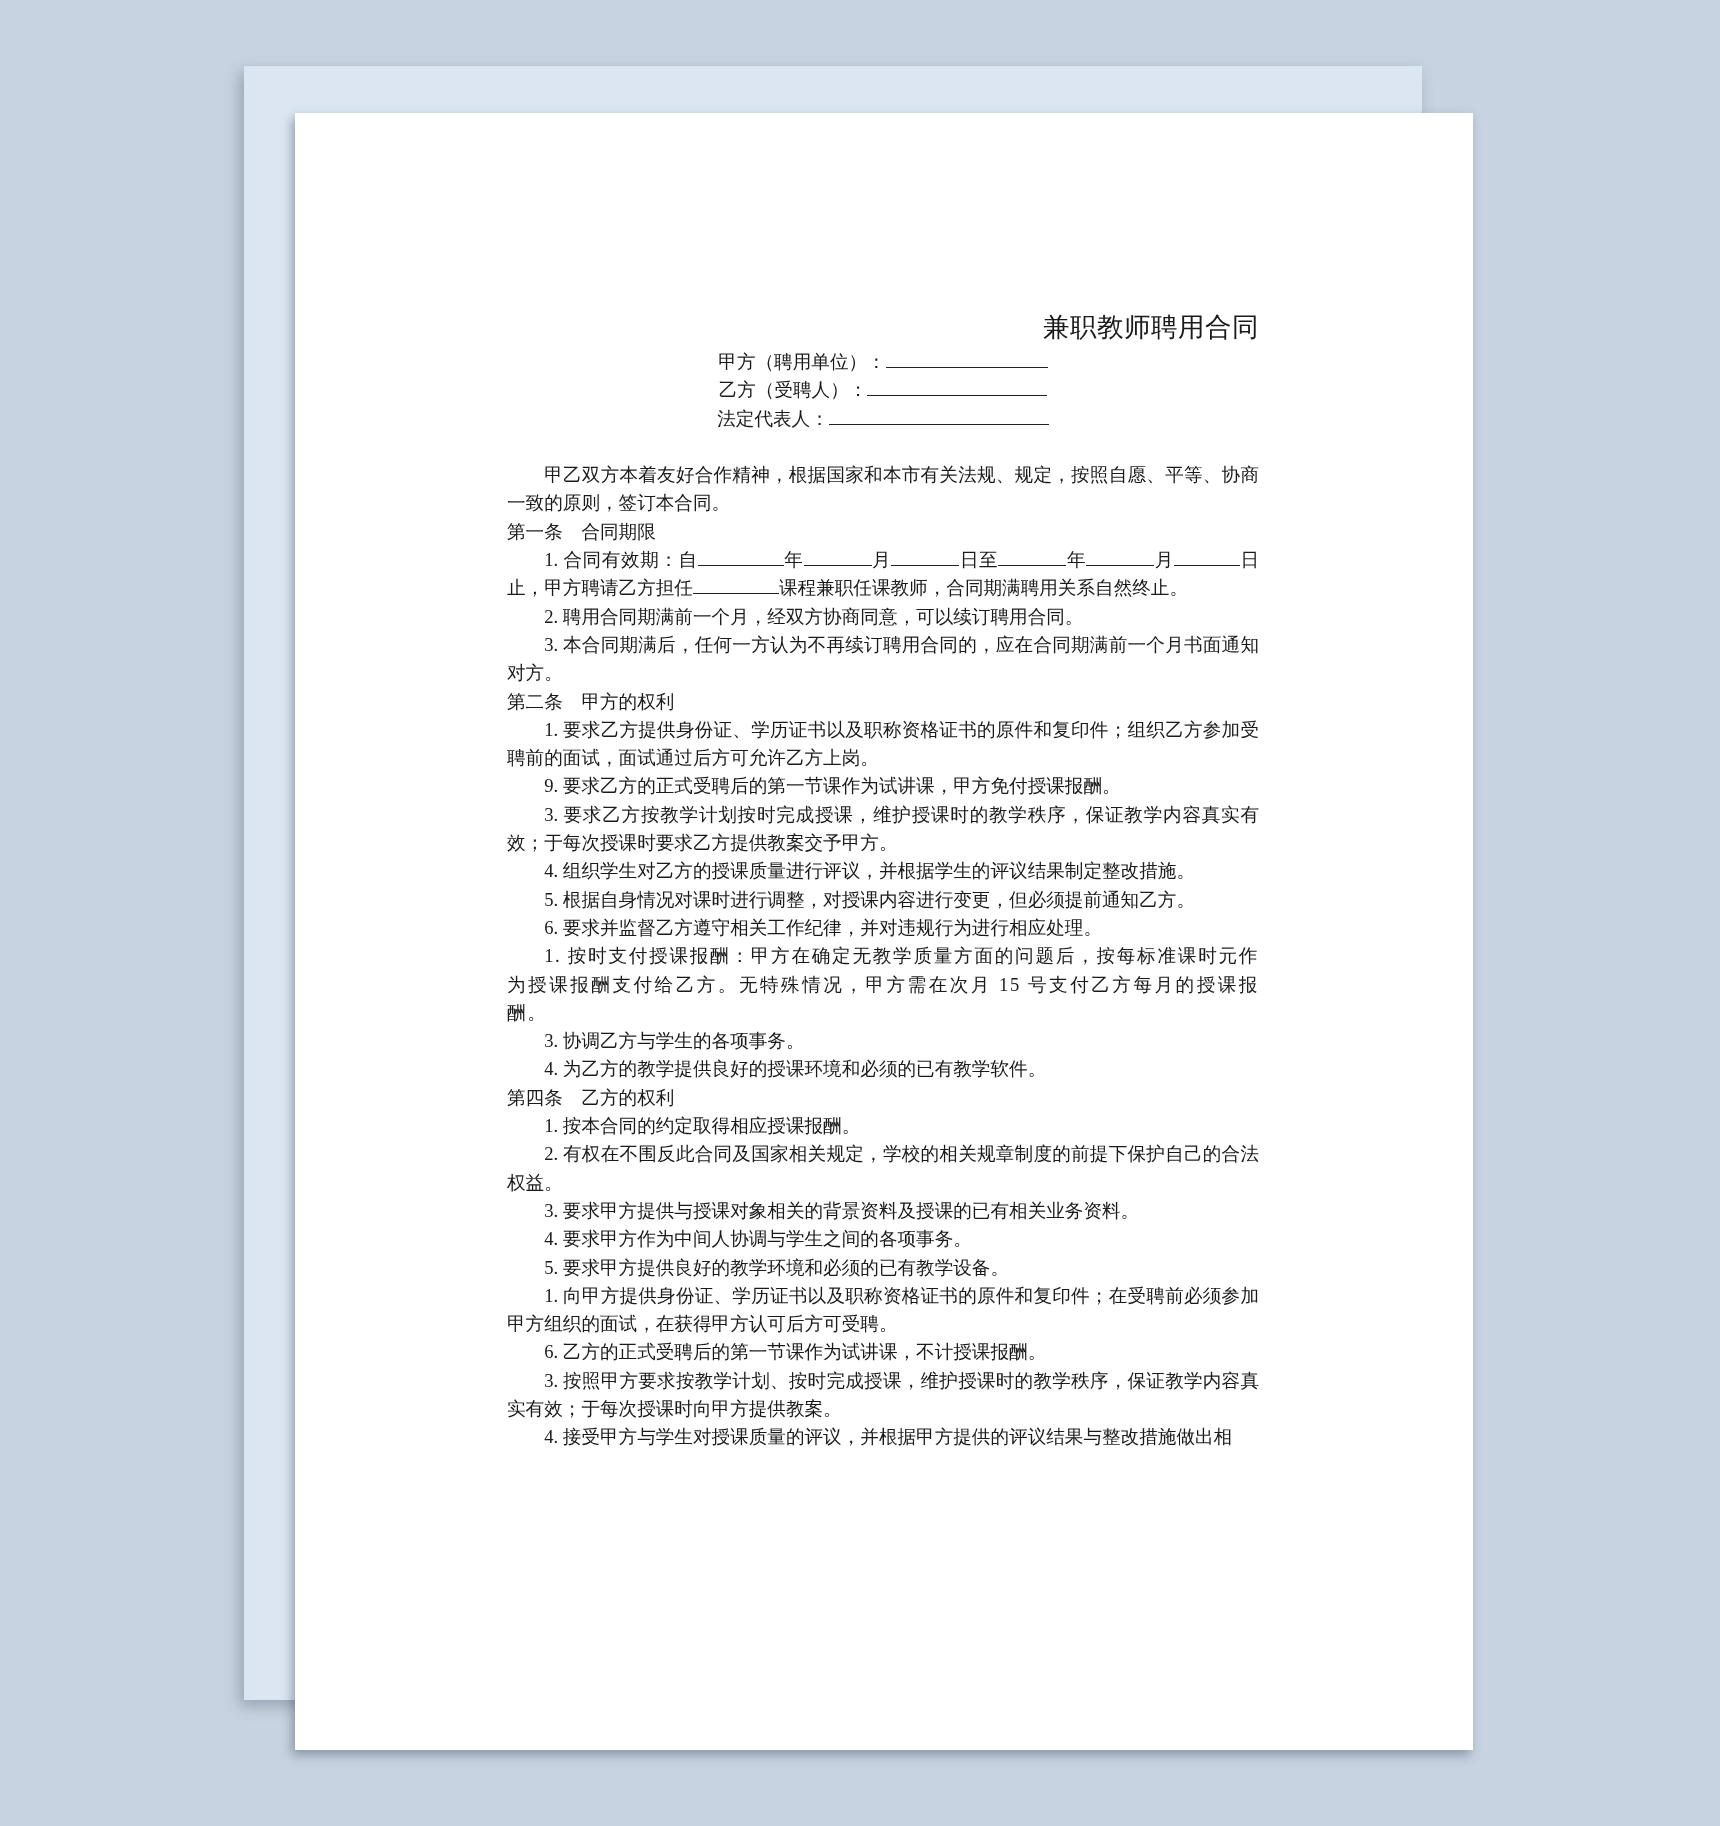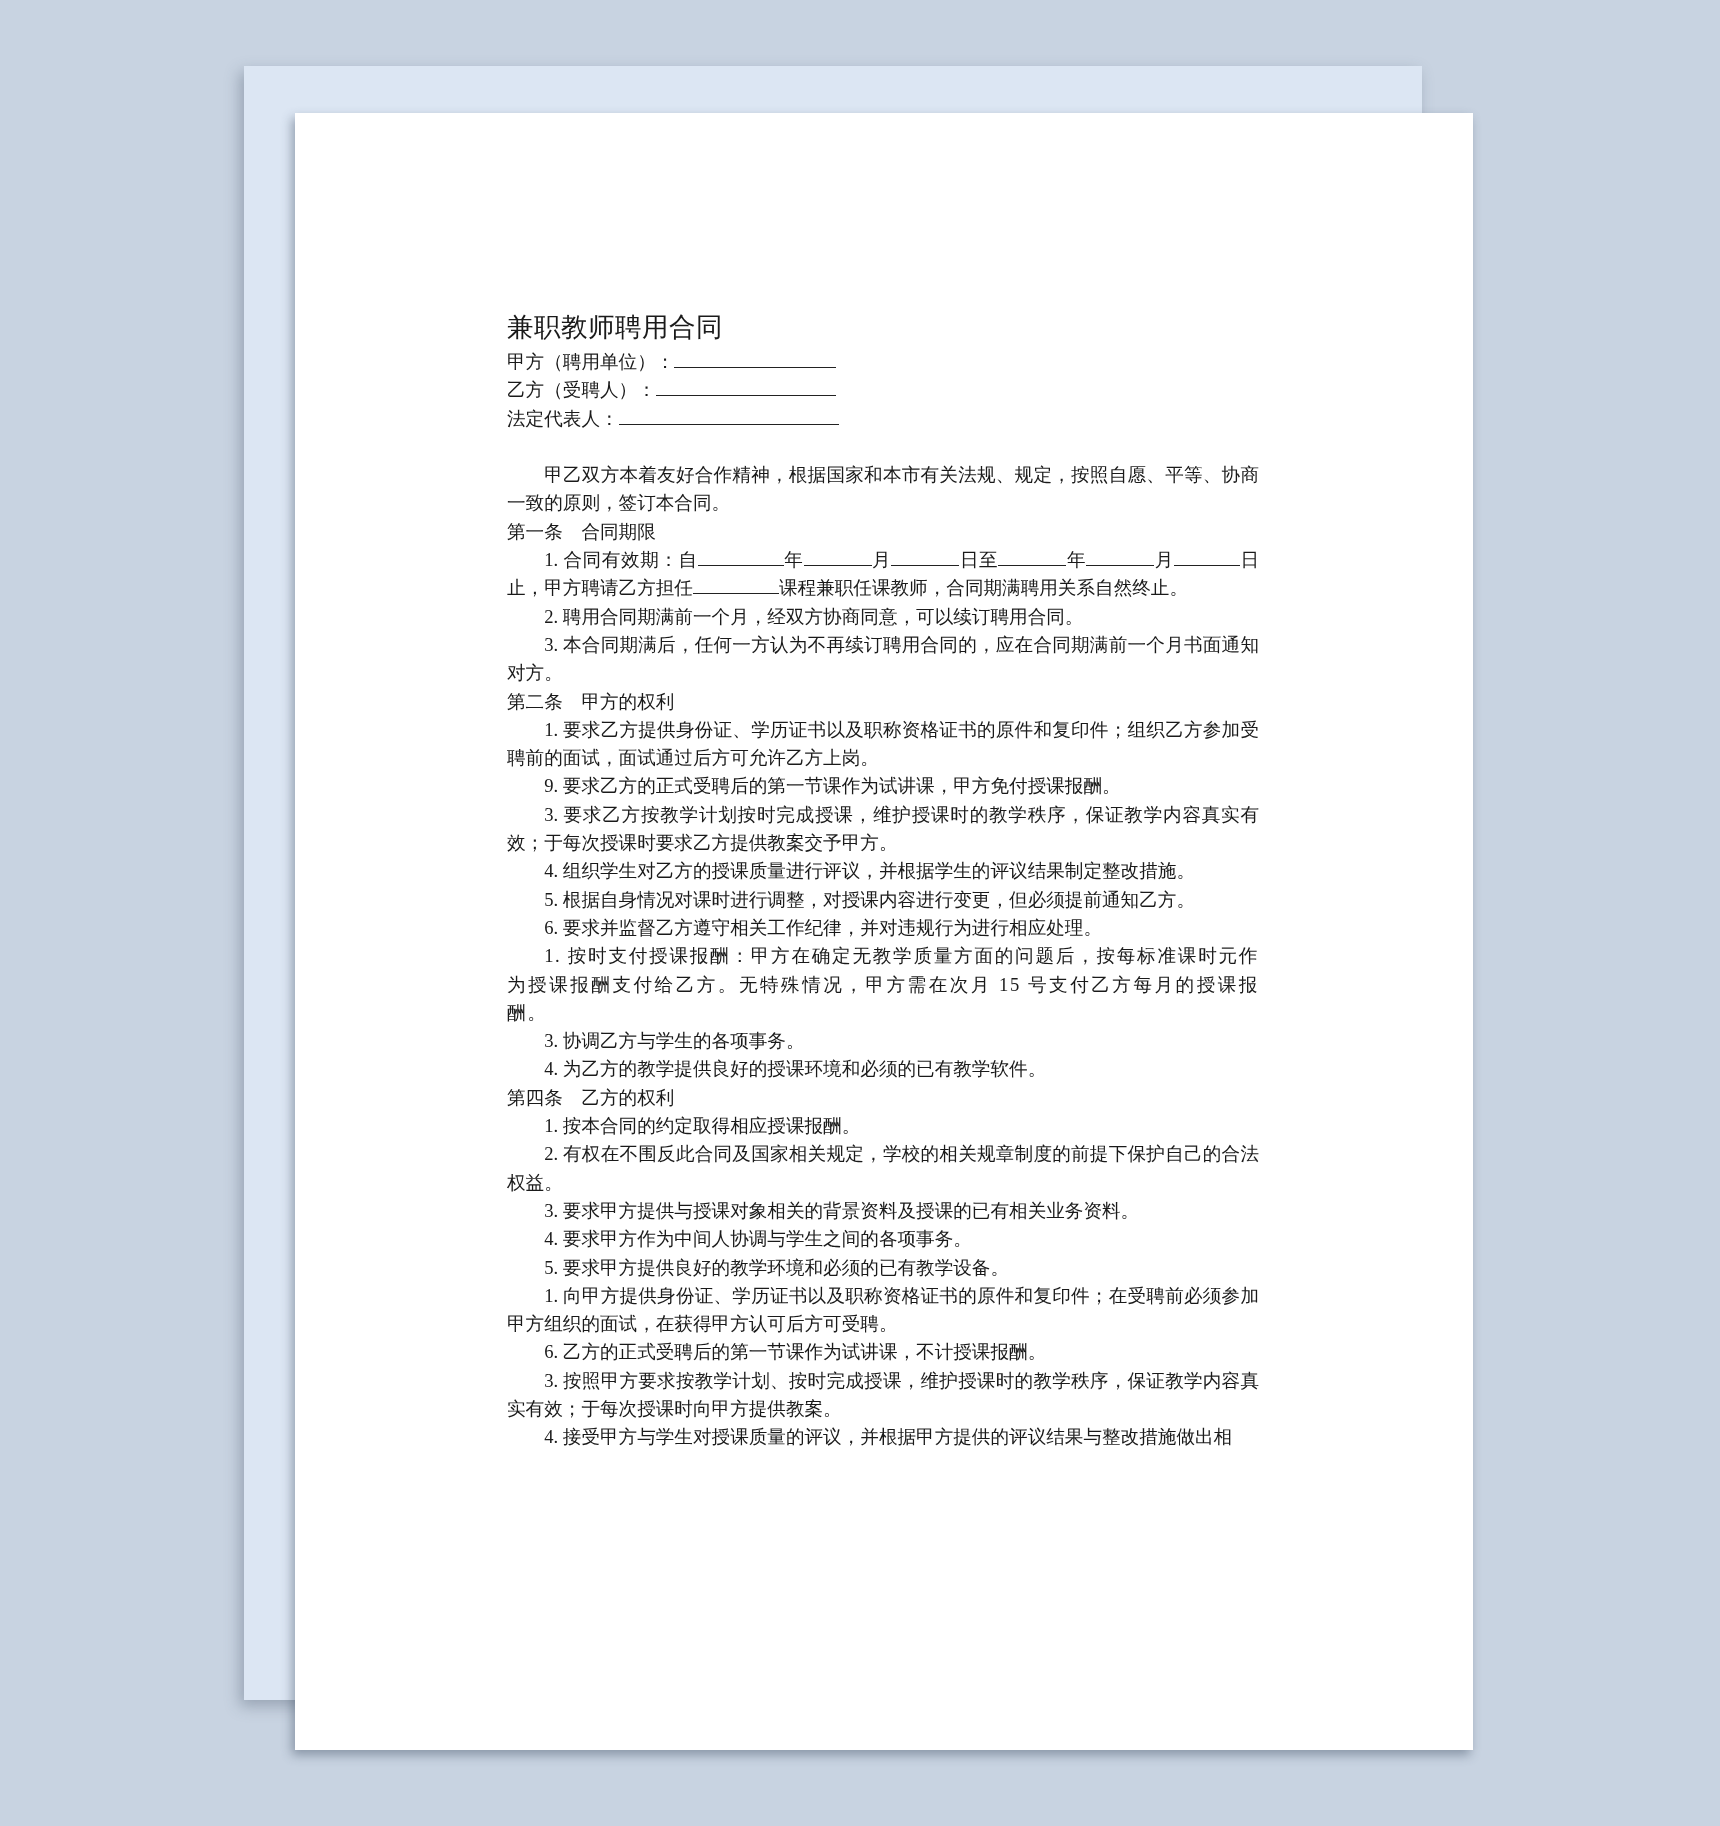--- a/index.html
+++ b/index.html
@@ -35,29 +35,30 @@
   }
   .doc {
     position: absolute;
     left: 212px;
     top: 196px;
     width: 752px;
     font-size: 18.6px;
     line-height: 28.3px;
   }
   .title {
-    text-align: left;
+    text-align: right;
     font-size: 26.5px;
     line-height: 36px;
     margin-bottom: 3px;
     letter-spacing: 0.5px;
   }
   .field {
     white-space: nowrap;
     height: 28.3px;
+    text-align: center;
   }
   .field .blank {
     display: inline-block;
     border-bottom: 1.3px solid #222;
     height: 18px;
     vertical-align: baseline;
   }
   .blankline {
     height: 28.3px;
   }

